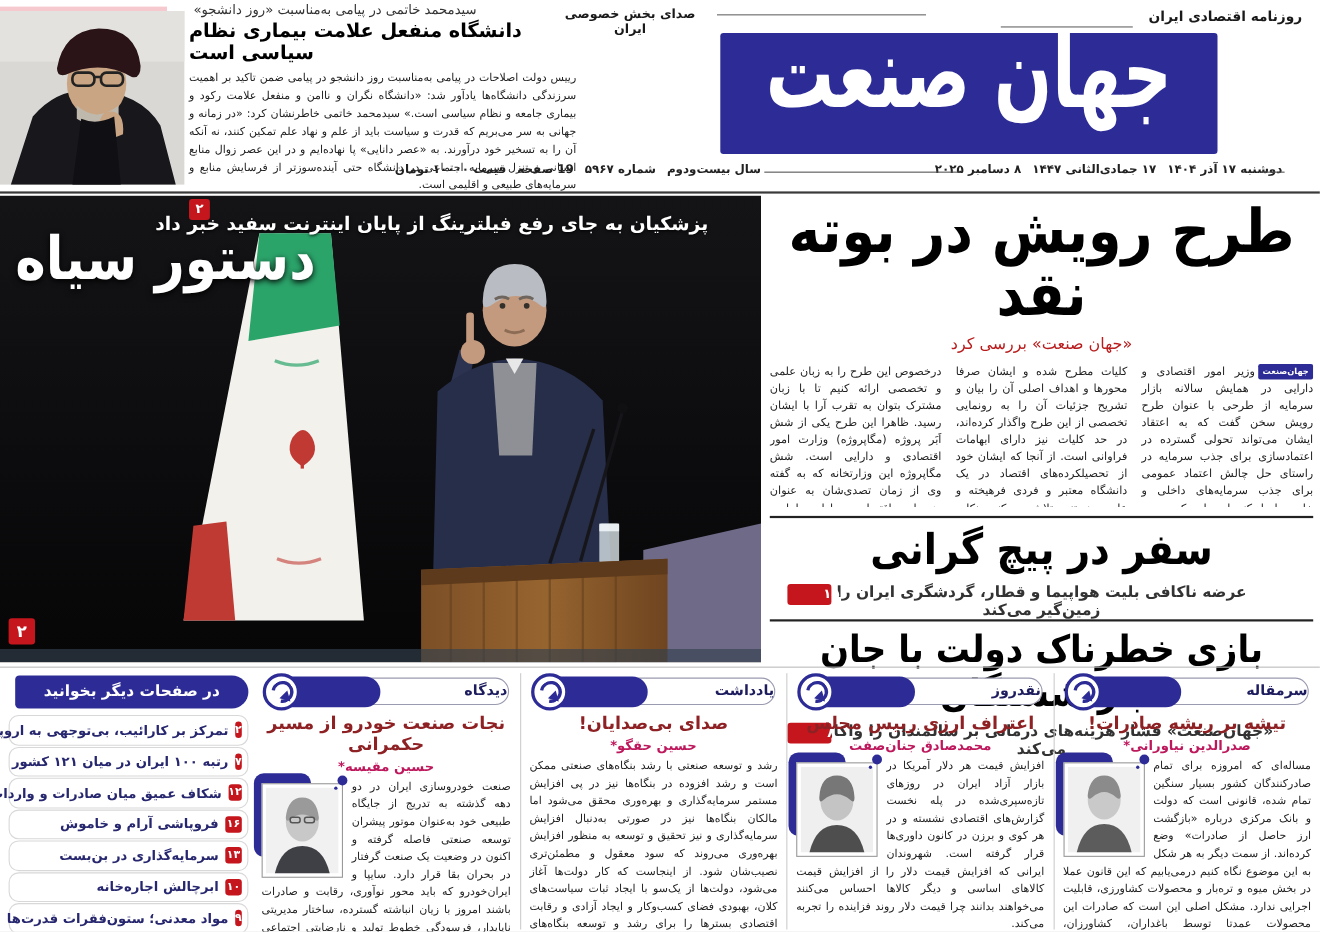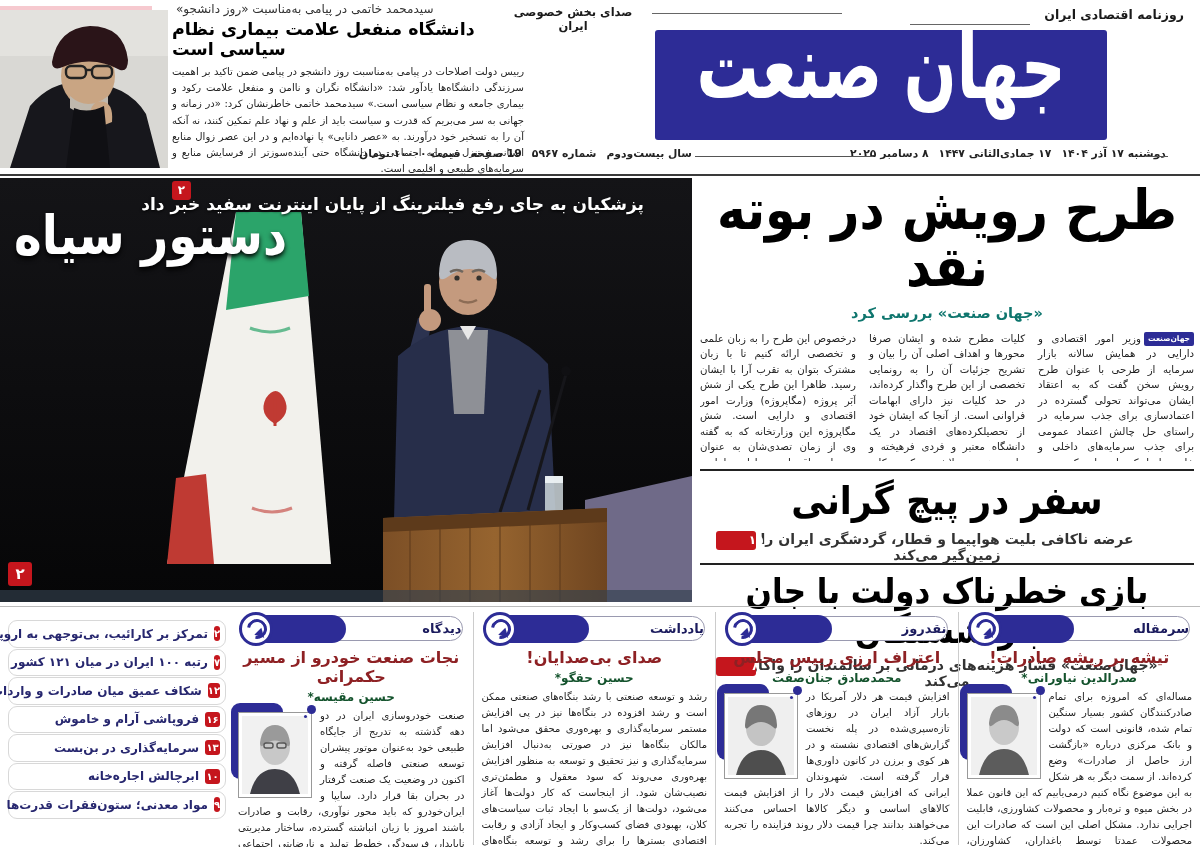--- a/index.html
+++ b/index.html
@@ -48,21 +48,21 @@
     text-shadow:0 1px 3px #000;
   }
   .photo-headline {
     position:absolute; top:30px; left:14px; color:#fff; font-weight:bold; font-size:47px;
     text-shadow:0 2px 5px #000; transform:scaleY(1.15);
   }
   .photo-badge { position:absolute; bottom:16px; left:8px; }
   
   .right-col { position:absolute; top:180px; left:700px; width:494px; }
   .lead-head { font-size:49px; font-weight:bold; color:#000; text-align:center; line-height:1.05; transform:scaleY(1.12); margin-top:8px; }
-  .lead-sub  { font-size:14.5px; color:#0f766e; text-align:center; margin-top:14px; font-weight:bold; }
+  .lead-sub  { font-size:14.5px; color:#b91c1c; text-align:center; margin-top:14px; font-weight:normal; }
   .lead-cols { display:flex; gap:13px; margin-top:10px; height:130px; overflow:hidden; }
   .lead-col { flex:1; font-size:10.2px; line-height:1.52; text-align:justify; color:#222; }
   .brand-tag {
     display:inline-block; background:#2d2c96; color:#fff; font-size:7.5px; font-weight:bold;
     padding:1px 4px; border-radius:2px; vertical-align:middle; margin-left:3px;
   }
   .rule { height:2px; background:#222; margin-top:8px; }
   .story-head { font-size:35px; font-weight:bold; color:#000; text-align:center; margin-top:10px; transform:scaleY(1.1); }
   .story-head.small { font-size:31px; }
   .story-subrow { position:relative; margin-top:10px; height:24px; }
@@ -105,21 +105,21 @@
   .pen-icon::before {
     content:""; position:absolute; left:5px; top:4px; width:14px; height:14px; border-radius:50%;
     border:3px solid #2d2c96; border-left-color:transparent; transform:rotate(-35deg);
   }
   .pen-icon::after {
     content:""; position:absolute; right:4px; bottom:4px; width:0; height:0;
     border-left:5px solid transparent; border-right:5px solid transparent;
     border-top:9px solid #2d2c96; transform:rotate(-45deg);
   }
   .box-head { font-size:16px; font-weight:bold; color:#8e2124; text-align:center; margin-bottom:4px; }
-  .box-author { font-size:12px; font-weight:bold; color:#14532d; text-align:center; margin-bottom:4px; }
+  .box-author { font-size:12px; font-weight:bold; color:#be185d; text-align:center; margin-bottom:4px; }
   .box-body { font-size:10px; line-height:1.6; text-align:justify; color:#222; }
   .portrait {
     float:left; width:74px; height:86px; margin:4px 8px 2px 0; position:relative;
   }
   .portrait .blue-back { position:absolute; left:-7px; top:-9px; width:52px; height:76px; background:#2d2c96; border-radius:9px; }
   .portrait .frame {
     position:absolute; inset:0; background:#fff; border:1px solid #999; padding:3px;
   }
   .portrait .pin { position:absolute; right:-4px; top:-7px; width:9px; height:9px; border-radius:50%; background:#2d2c96; box-shadow:-6px 7px 0 -3px #2d2c96; }
   svg { display:block; }
@@ -267,20 +267,21 @@
     <div class="story-head small">بازی خطرناک دولت با جان بازنشستگان</div>
     <div class="story-subrow">
       <div class="story-sub">«جهان‌صنعت» فشار هزینه‌های درمانی بر سالمندان را واکاوی می‌کند</div>
       <span class="pbadge">۸</span>
     </div>
   </div>
 
   <div class="bottom-rule"></div>
 
   <div class="sidebar">
+    <div class="sidebar-head">در صفحات دیگر بخوانید</div>
     <div class="sidebar-list">
       <div class="sidebar-item">
         <span class="pbadge sm">۲</span>
         <span class="label">تمرکز بر کارائیب، بی‌توجهی به اروپا</span>
       </div>
       <div class="sidebar-item">
         <span class="pbadge sm">۷</span>
         <span class="label">رتبه ۱۰۰ ایران در میان ۱۲۱ کشور</span>
       </div>
       <div class="sidebar-item">

